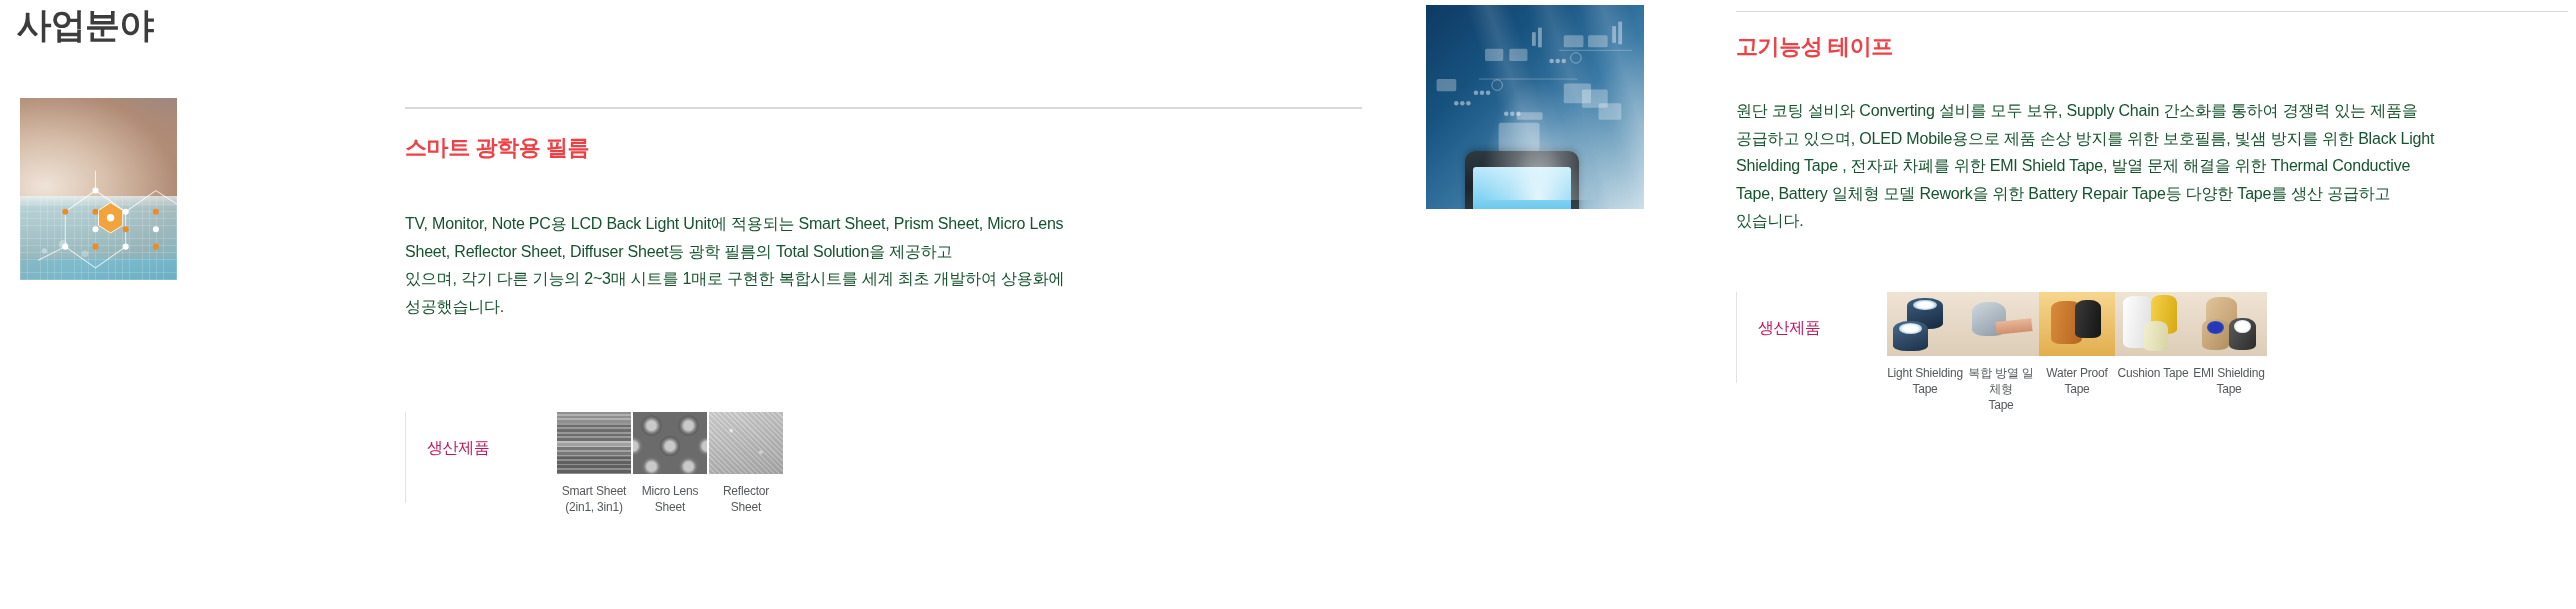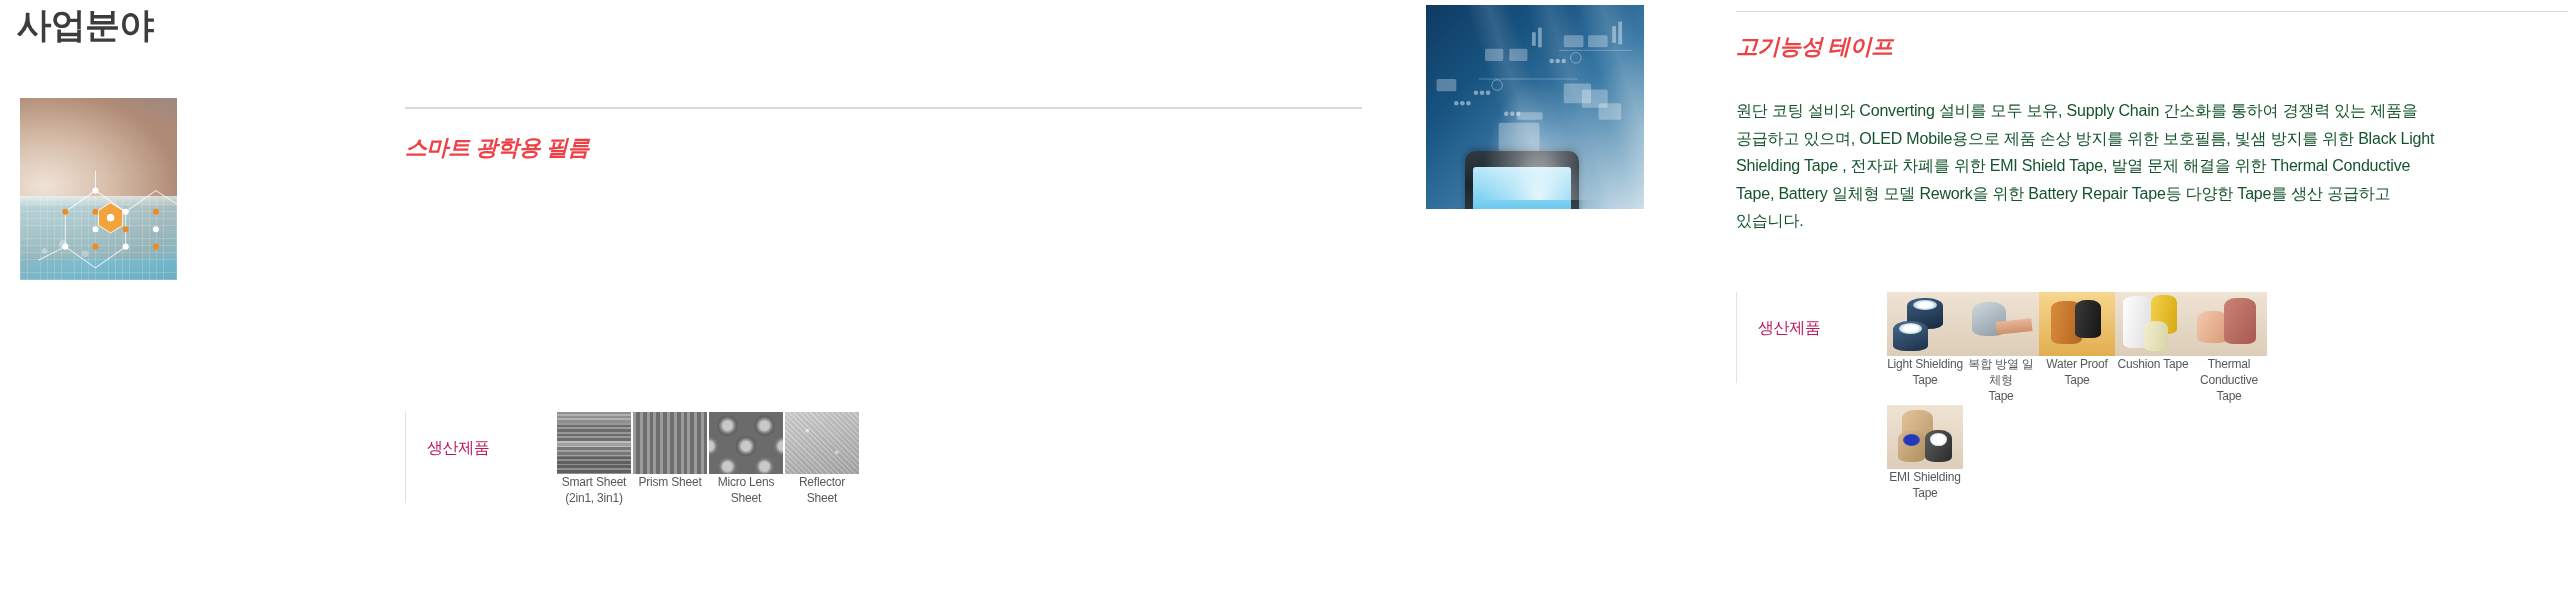--- a/index.html
+++ b/index.html
@@ -98,21 +98,21 @@
   .col-left  { position: absolute; left: 405px;  top: 0; width: 983px; height: 610px; }
   .col-right { position: absolute; left: 1736px; top: 0; width: 832px; height: 610px; }
 
   .top-rule { position: absolute; left: 0; width: 957px; height: 1.5px; background: #d9d9d9; }
   .col-left  .top-rule { top: 107px; }
   .col-right .top-rule { top: 10.6px; width: 832px; }
 
   .sec-title {
     position: absolute; left: 0;
     font-size: 22px; font-weight: bold;
-    color: #ef4046; letter-spacing: -0.4px; font-style: italic;
+    color: #ef4046; letter-spacing: -0.4px;
   }
   .col-left  .sec-title { top: 133px; }
   .col-right .sec-title { top: 32px; }
 
   .sec-body {
     position: absolute; left: 0;
     font-size: 16px; color: #14532d;
     line-height: 1.72; letter-spacing: -0.2px;
     white-space: pre-line;
   }
@@ -131,20 +131,21 @@
     border-left: 1.5px solid #e2e2e2;
   }
   .prod-label {
     font-size: 16px; color: #be185d; letter-spacing: -0.4px; white-space: nowrap;
   }
   .prod-grid { display: flex; flex-wrap: wrap; }
   .prod-item { display: flex; flex-direction: column; align-items: center; }
   .prod-thumb { width: 76px; height: 64px; overflow: hidden; position: relative; }
   .col-left .prod-thumb { width: 74px; height: 62px; }
   .prod-caption {
+    margin-top: 9px;
     font-size: 12px; color: #55595d; text-align: center;
     line-height: 1.35; letter-spacing: -0.2px; white-space: pre-line;
     width: 76px;
   }
 
   
   .tex-smart {
     background:
       repeating-linear-gradient(0deg, rgba(255,255,255,0.30) 0 1.5px, rgba(0,0,0,0) 1.5px 4.5px),
       linear-gradient(180deg,#8f8f8f 0 18%, #6d6d6d 18% 46%, #a0a0a0 46% 56%, #787878 56% 72%, #5f5f5f 72% 100%);
@@ -320,37 +321,37 @@
           <circle cx="198" cy="70" r="7"></circle>
       </g>
     </svg>
     <div class="phone"></div>
     <div class="glow"></div>
   </div>
 
   <div class="col-left">
     <div class="top-rule"></div>
     <h2 class="sec-title">스마트 광학용 필름</h2>
+    <p class="sec-body">TV, Monitor, Note PC용 LCD Back Light Unit에 적용되는 Smart Sheet, Prism Sheet, Micro Lens
+Sheet, Reflector Sheet, Diffuser Sheet등 광학 필름의 Total Solution을 제공하고
+있으며, 각기 다른 기능의 2~3매 시트를 1매로 구현한 복합시트를 세계 최초 개발하여 상용화에
+성공했습니다.</p>
 
     <div class="prod-block">
       <div class="prod-label-cell">
         <span class="prod-label">생산제품</span>
       </div>
       <div class="prod-grid">
 
         <div class="prod-item">
           <div class="prod-thumb tex-smart"></div>
           <div class="prod-caption">Smart Sheet
 (2in1, 3in1)</div>
         </div>
 
-        <div class="prod-item">
-          <div class="prod-thumb tex-prism"></div>
-          <div class="prod-caption">Prism Sheet</div>
-        </div>
 
         <div class="prod-item">
           <div class="prod-thumb tex-lens"></div>
           <div class="prod-caption">Micro Lens Sheet</div>
         </div>
 
         <div class="prod-item">
           <div class="prod-thumb tex-reflector"></div>
           <div class="prod-caption">Reflector Sheet</div>
         </div>
@@ -404,28 +405,20 @@
 
         <div class="prod-item">
           <div class="prod-thumb tape tape-cushion">
             <div class="roll roll1"></div>
               <div class="roll roll2"></div>
               <div class="roll roll3"></div>
           </div>
           <div class="prod-caption">Cushion Tape</div>
         </div>
 
-        <div class="prod-item">
-          <div class="prod-thumb tape tape-thermal">
-            <div class="roll roll1"></div>
-              <div class="roll roll2"></div>
-          </div>
-          <div class="prod-caption">Thermal
-Conductive Tape</div>
-        </div>
 
         <div class="prod-item">
           <div class="prod-thumb tape tape-emi">
             <div class="roll roll1"></div>
               <div class="roll roll2"></div>
               <div class="roll roll3"></div>
           </div>
           <div class="prod-caption">EMI Shielding
 Tape</div>
         </div>

